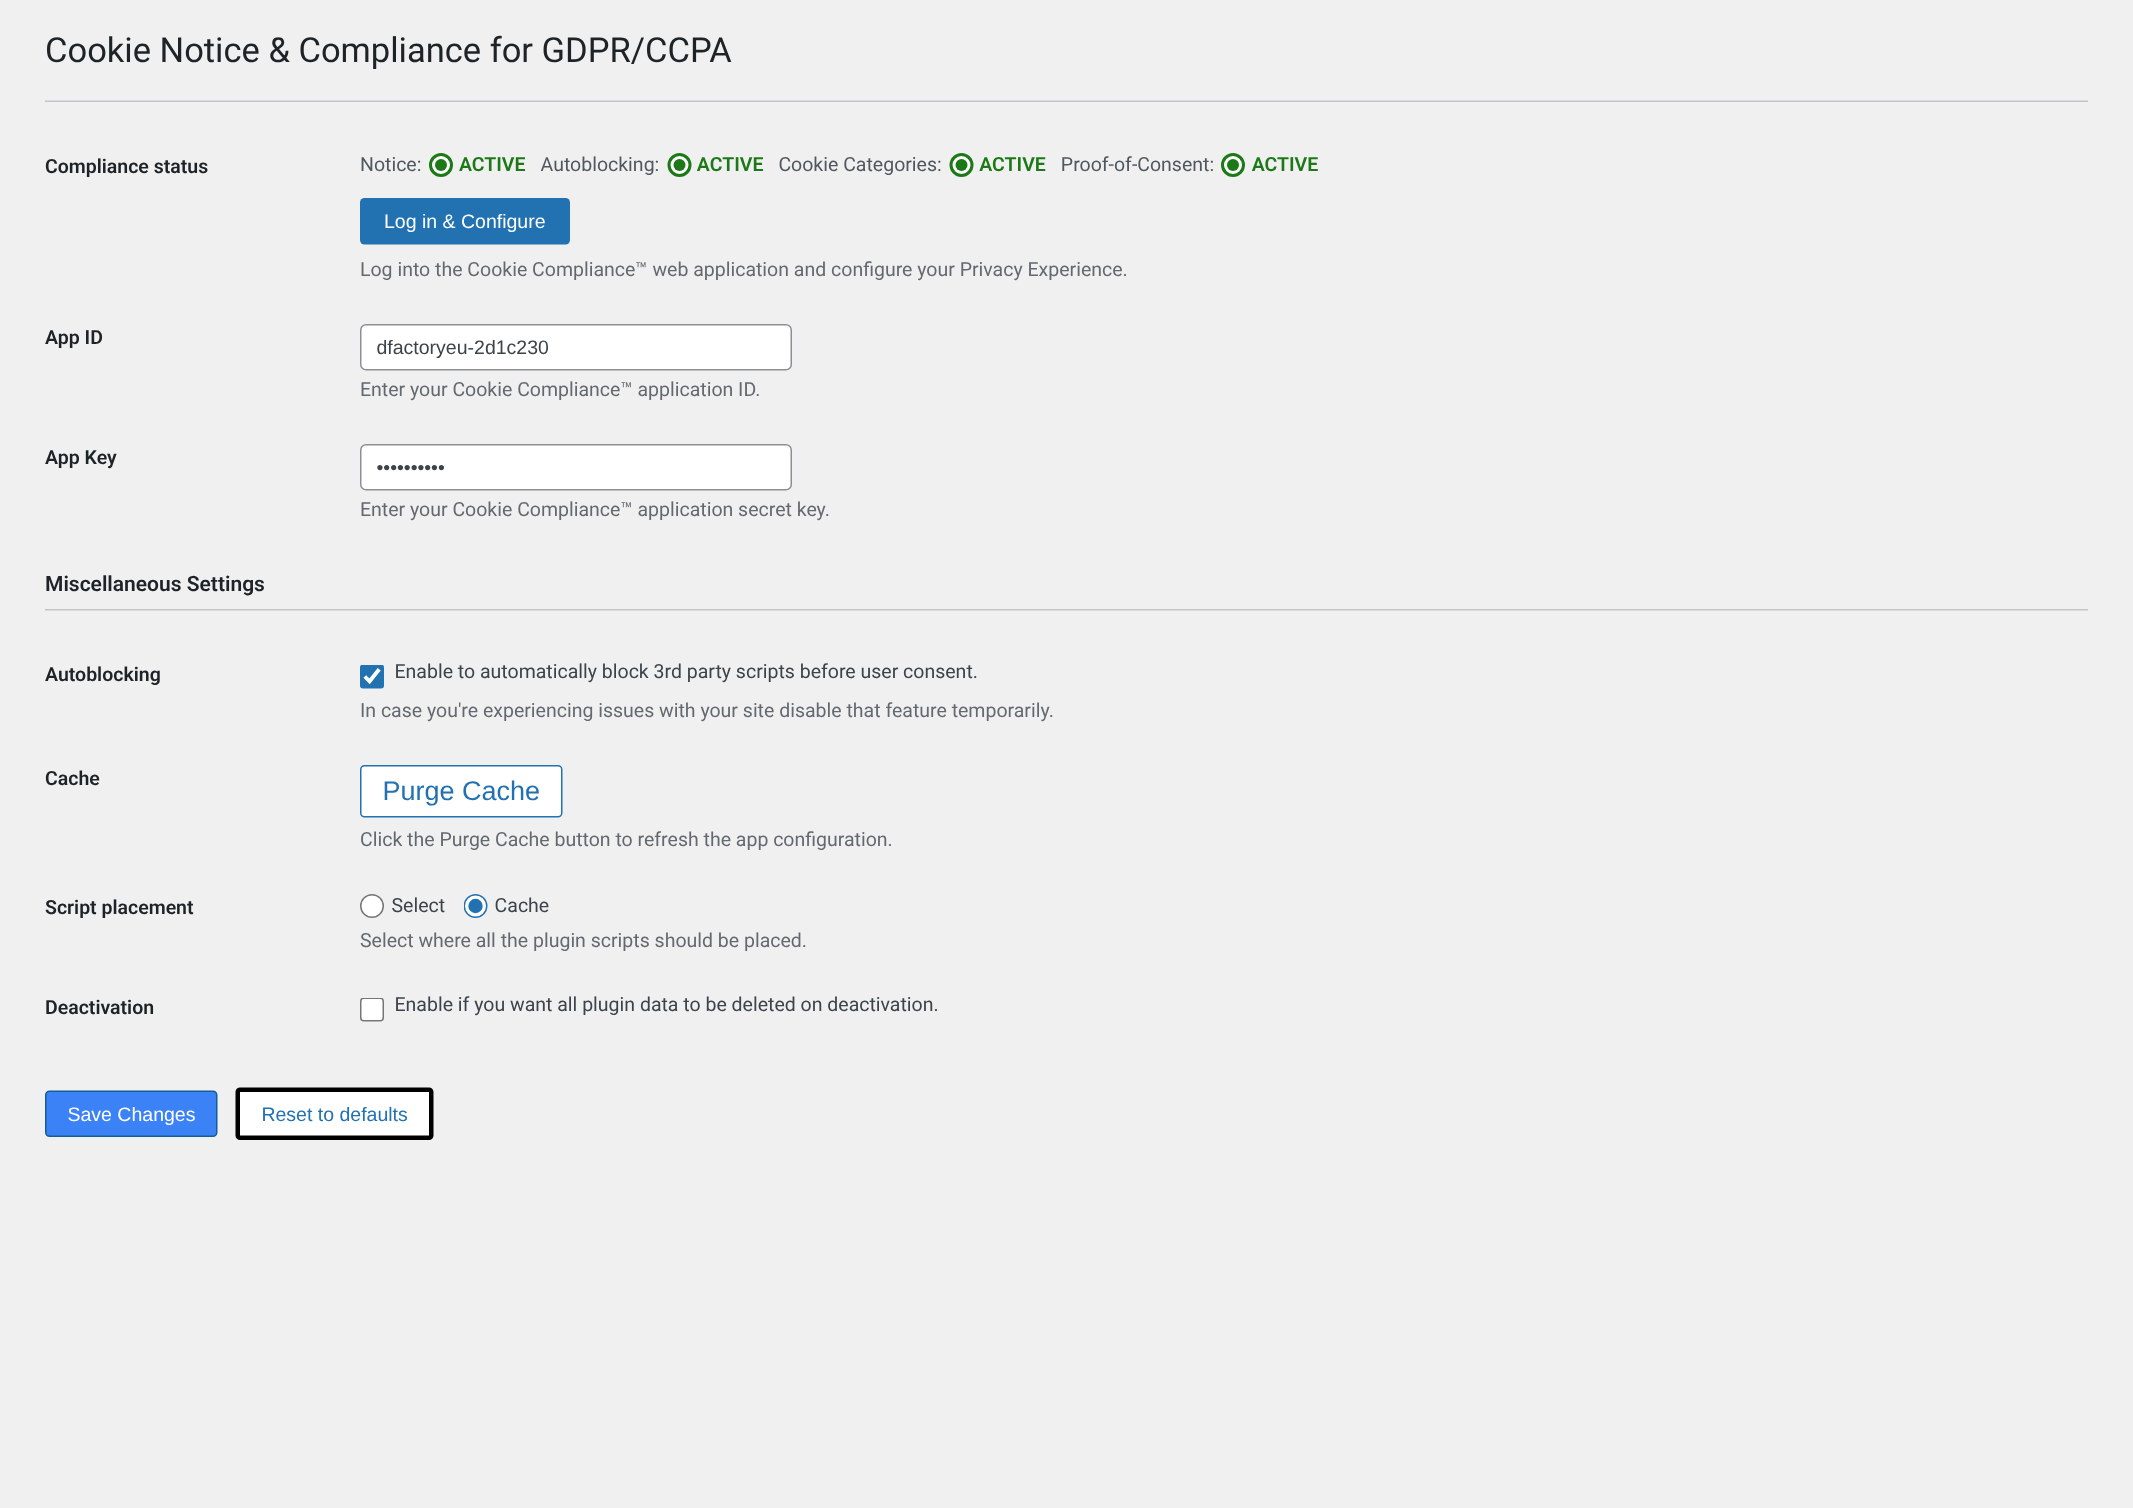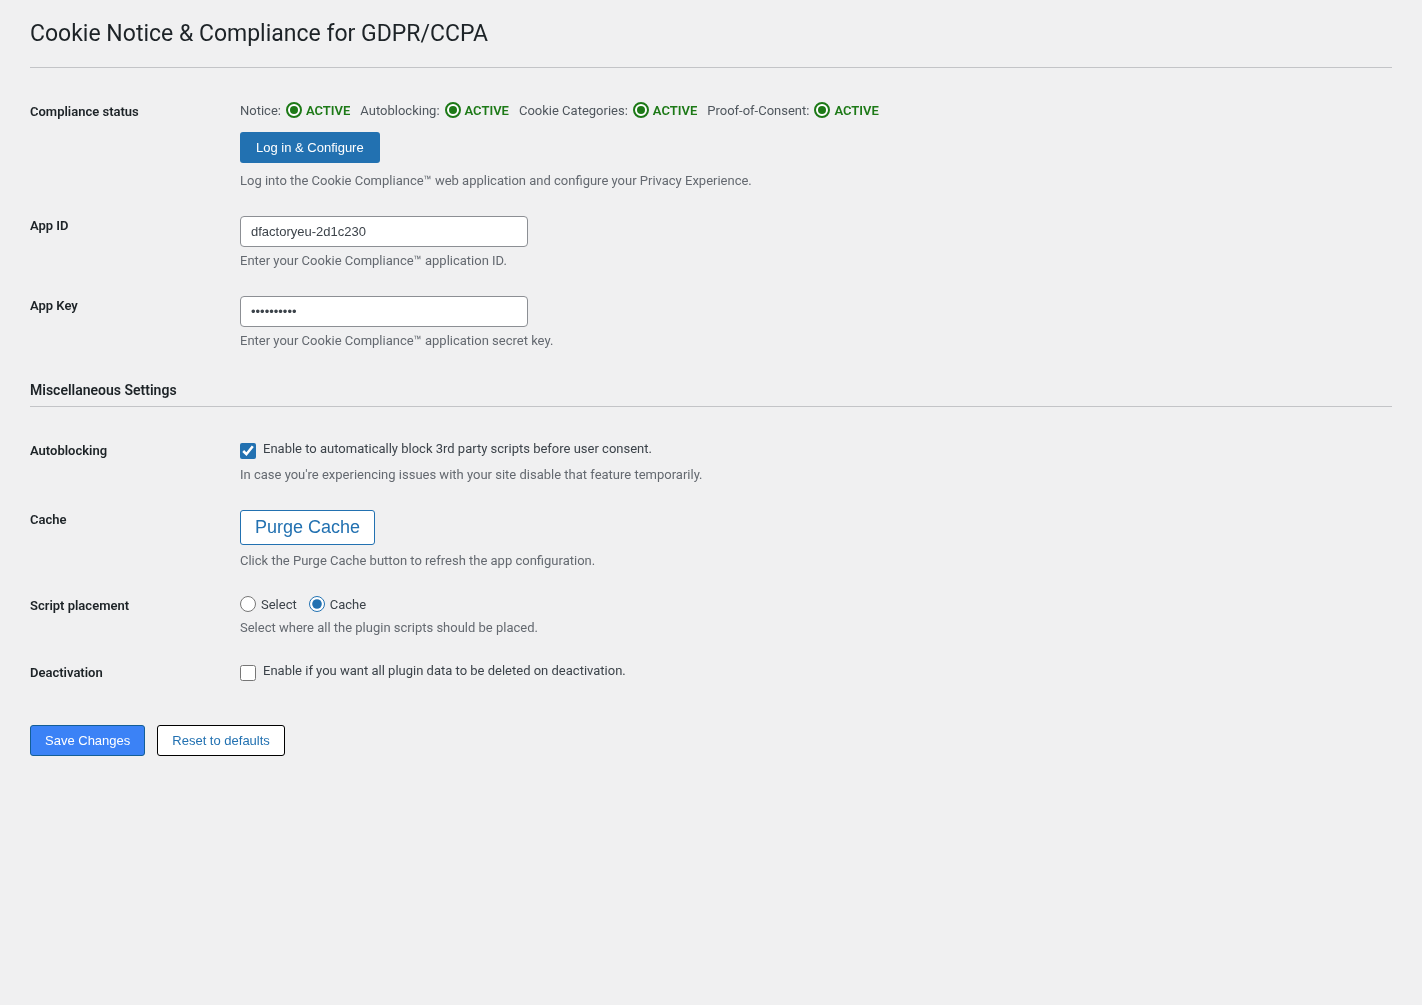--- a/index.html
+++ b/index.html
@@ -165,21 +165,21 @@
       border: 1px solid #135e96;
       padding: 7px 14px;
       font-size: 13px;
       border-radius: 3px;
       cursor: pointer;
       font-weight: normal;
     }
     .btn-reset {
       background: white;
       color: #2271b1;
-      border: 1px solid #000000;
+      border: 3px solid #000000;
       padding: 7px 14px;
       font-size: 13px;
       border-radius: 3px;
       cursor: pointer;
     }
   </style>
 </head>
 <body>
 
 <h1 class="page-title">Cookie Notice &amp; Compliance for GDPR/CCPA</h1>

